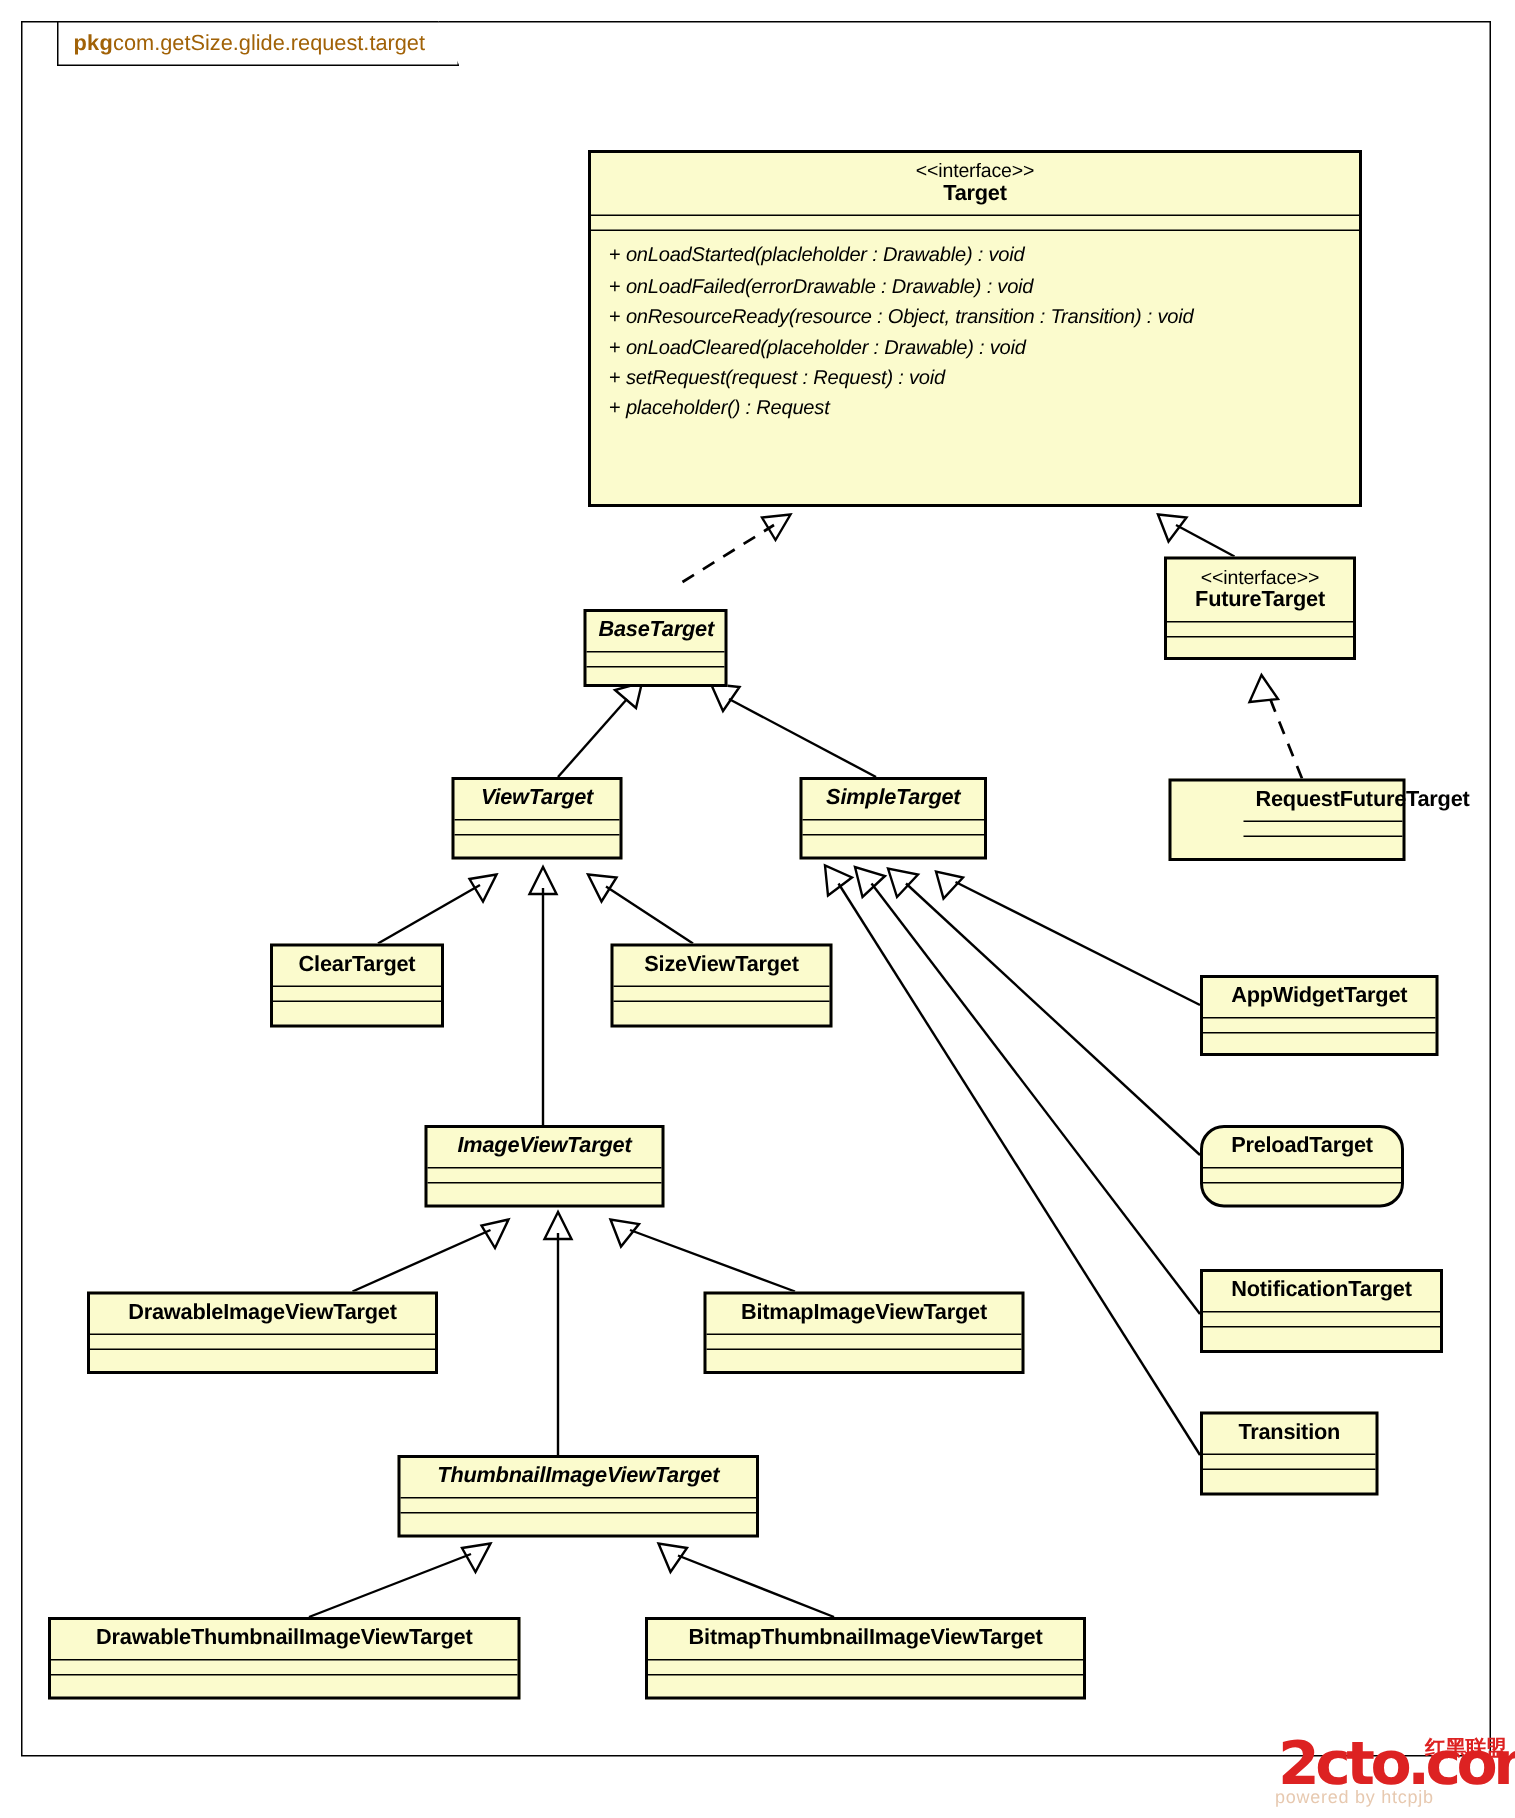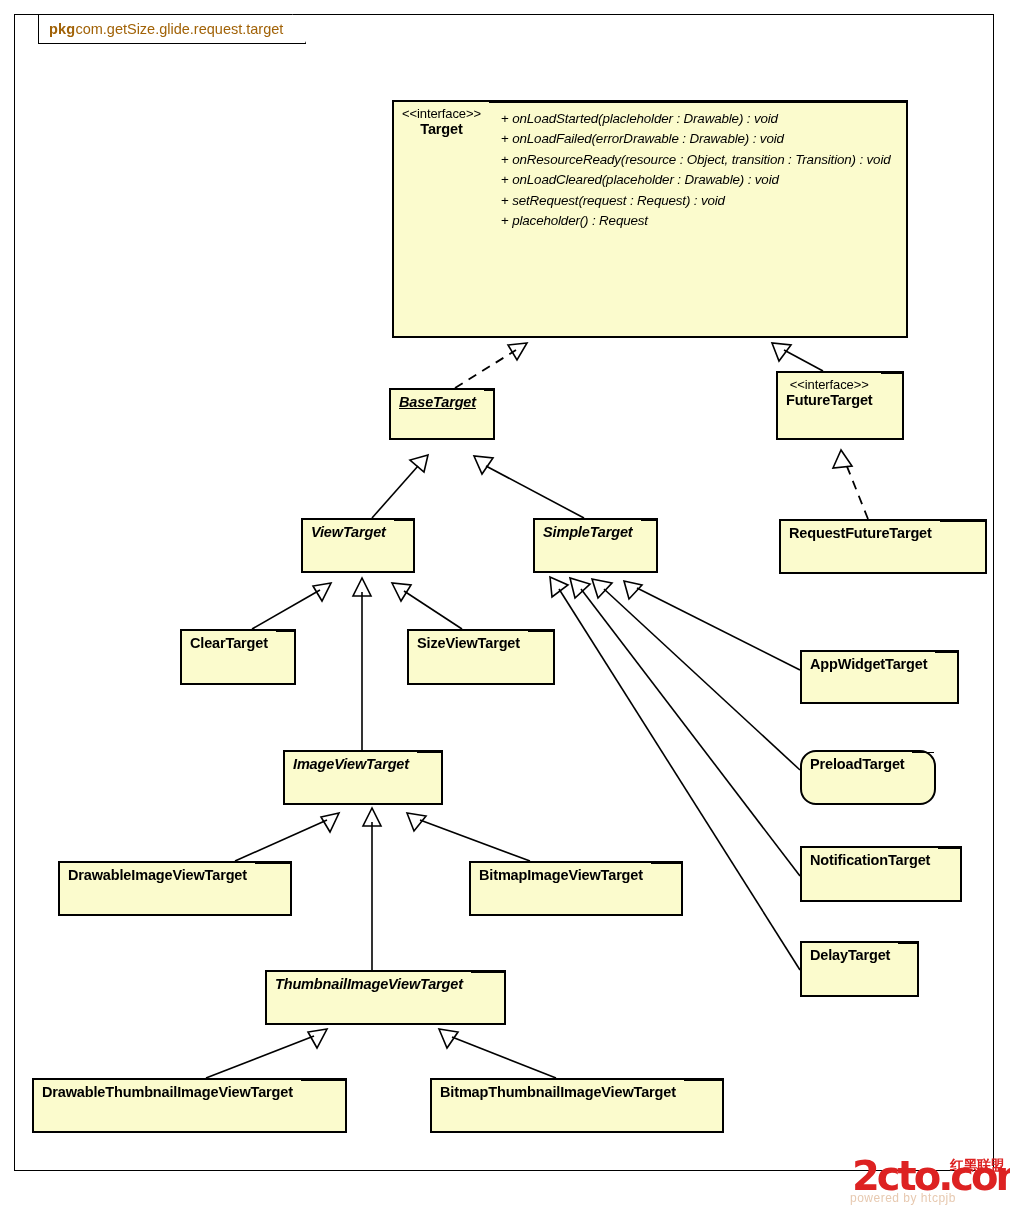--- a/index.html
+++ b/index.html
@@ -77,21 +77,21 @@
     stroke-linejoin: miter;
   }
 
   
   .uml-class {
     position: absolute;
     box-sizing: border-box;
     background: #fbfbcd;
     border: 2.5px solid #000000;
     display: flex;
-    flex-direction: row;
+    flex-direction: column;
     z-index: 5;
   }
   .uml-head {
     padding: 4px 8px 5px 8px;
     text-align: center;
     color: #000000;
     line-height: 1.18;
   }
   .uml-stereo {
     display: block;
@@ -283,21 +283,21 @@
     <div class="uml-ops with-methods">
       <div class="method-row"><span class="vis">+</span> <span>onLoadStarted(placleholder : Drawable) : void</span></div>
       <div class="method-row"><span class="vis">+</span> <span>onLoadFailed(errorDrawable : Drawable) : void</span></div>
       <div class="method-row"><span class="vis">+</span> <span>onResourceReady(resource : Object, transition : Transition) : void</span></div>
       <div class="method-row"><span class="vis">+</span> <span>onLoadCleared(placeholder : Drawable) : void</span></div>
       <div class="method-row"><span class="vis">+</span> <span>setRequest(request : Request) : void</span></div>
       <div class="method-row"><span class="vis">+</span> <span>placeholder() : Request</span></div>
     </div>
   </div>
 
-  <div class="uml-class abstract" style="left:389px; top:388px; width:106px; height:52px;text-decoration:underline;">
+  <div class="uml-class abstract" style="left:389px; top:406px; width:96px; height:52px;">
     <div class="uml-head">
       <span class="uml-name">BaseTarget</span>
     </div>
     <div class="uml-attrs"></div>
     <div class="uml-ops"></div>
   </div>
 
   <div class="uml-class" style="left:776px; top:371px; width:128px; height:69px;">
     <div class="uml-head">
       <span class="uml-stereo">&lt;&lt;interface&gt;&gt;</span>
@@ -316,21 +316,21 @@
   </div>
 
   <div class="uml-class abstract" style="left:533px; top:518px; width:125px; height:55px;">
     <div class="uml-head">
       <span class="uml-name">SimpleTarget</span>
     </div>
     <div class="uml-attrs"></div>
     <div class="uml-ops"></div>
   </div>
 
-  <div class="uml-class" style="left:779px; top:519px; width:208px; height:55px;">
+  <div class="uml-class" style="left:779px; top:519px; width:158px; height:55px;padding-left:48px;">
     <div class="uml-head">
       <span class="uml-name">RequestFutureTarget</span>
     </div>
     <div class="uml-attrs"></div>
     <div class="uml-ops"></div>
   </div>
 
   <div class="uml-class" style="left:180px; top:629px; width:116px; height:56px;">
     <div class="uml-head">
       <span class="uml-name">ClearTarget</span>
@@ -366,21 +366,21 @@
   <div class="uml-class" style="left:800px; top:846px; width:162px; height:56px;">
     <div class="uml-head">
       <span class="uml-name">NotificationTarget</span>
     </div>
     <div class="uml-attrs"></div>
     <div class="uml-ops"></div>
   </div>
 
   <div class="uml-class" style="left:800px; top:941px; width:119px; height:56px;">
     <div class="uml-head">
-      <span class="uml-name">DelayTarget</span>
+      <span class="uml-name">Transition</span>
     </div>
     <div class="uml-attrs"></div>
     <div class="uml-ops"></div>
   </div>
 
   <div class="uml-class abstract" style="left:283px; top:750px; width:160px; height:55px;">
     <div class="uml-head">
       <span class="uml-name">ImageViewTarget</span>
     </div>
     <div class="uml-attrs"></div>

